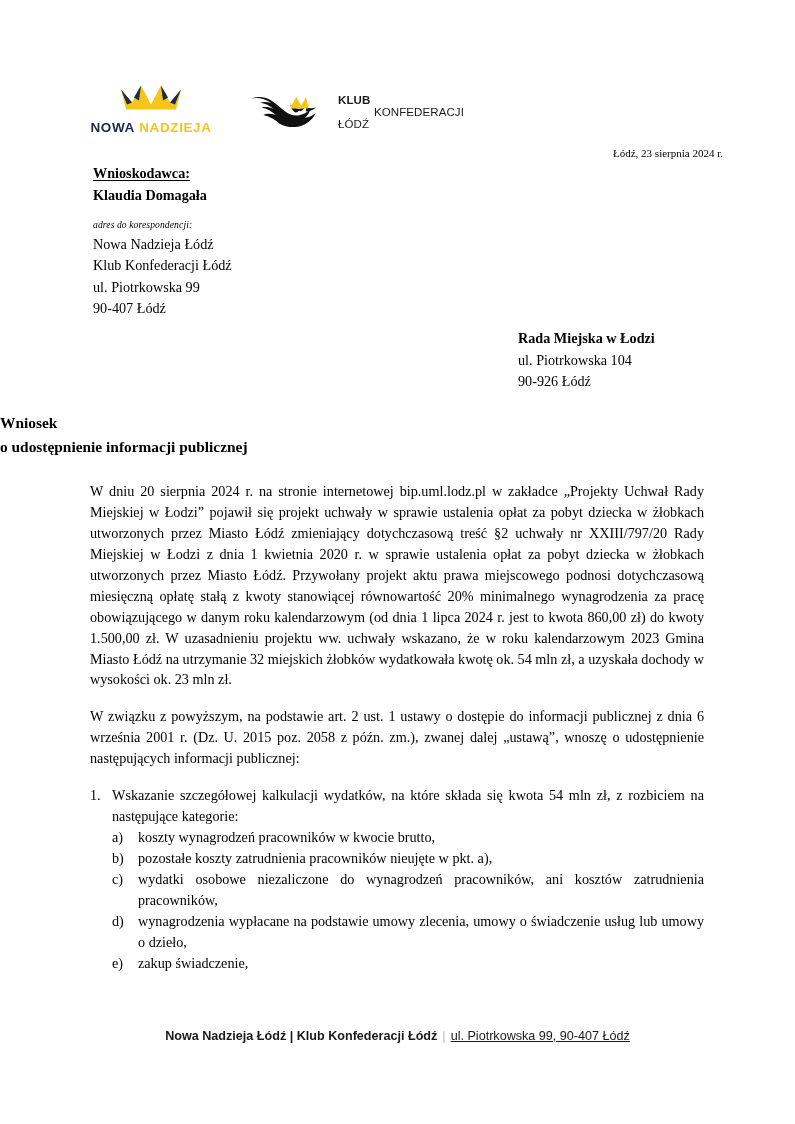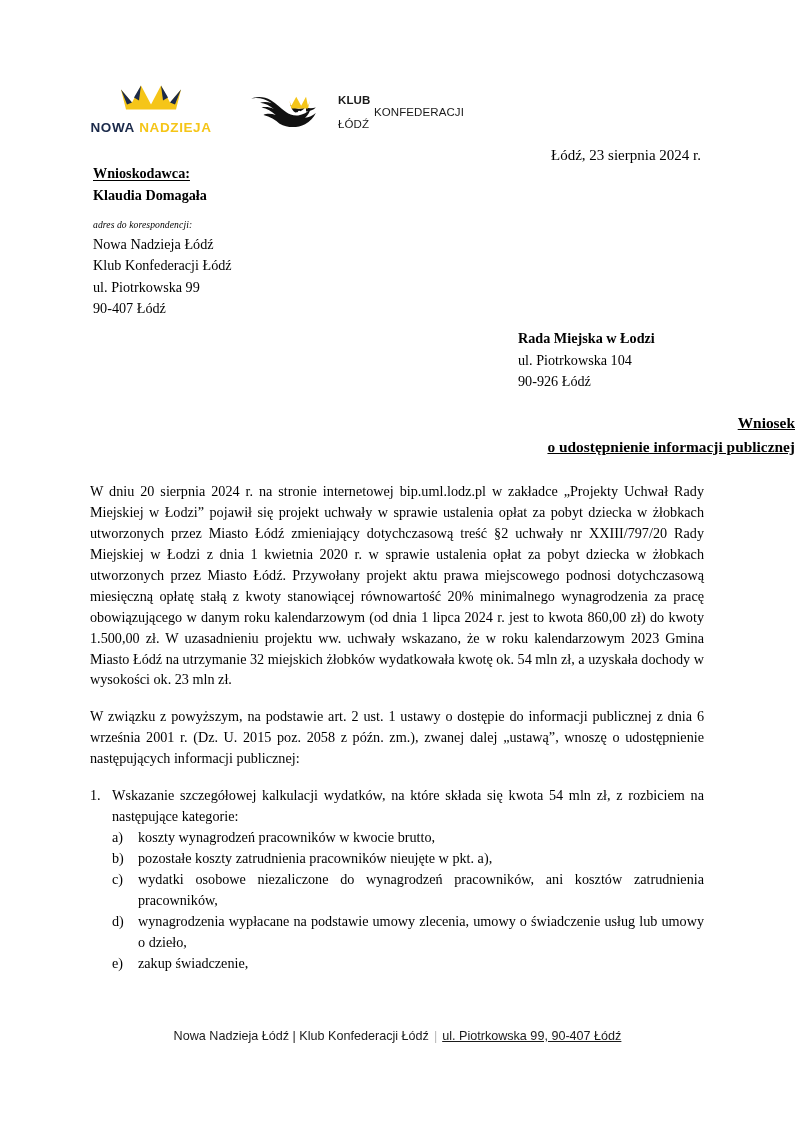--- a/index.html
+++ b/index.html
@@ -68,23 +68,23 @@
     color: #1a1a1a;
     letter-spacing: 0.1px;
   }
   .kk-line1 { font-size: 11.5px; font-weight: 700; }
   .kk-line2 { font-size: 11.5px; font-weight: 400; padding-left: 36px; }
   .kk-line3 { font-size: 11.5px; font-weight: 400; }
 
   
   .date-line {
     position: absolute;
-    right: 94px;
+    right: 72px;
     top: 146px;
-    font-size: 15px;
+    font-size: 11px;
     line-height: 1.3;
     white-space: nowrap;
   }
 
   
   .applicant {
     position: absolute;
     left: 93px;
     top: 163px;
     width: 330px;
@@ -115,25 +115,24 @@
     line-height: 1.52;
   }
   .recipient-name { font-weight: 700; }
 
   
   .doc-title {
     position: absolute;
     left: 0;
     right: 0;
     top: 411px;
-    text-align: right;
+    text-align: left;
     font-weight: 700;
     font-size: 15.4px;
     line-height: 1.55;
-    text-decoration: underline;
   }
 
   
   .body-wrap {
     position: absolute;
     left: 90px;
     top: 481px;
     width: 614px;
     font-size: 14.2px;
     line-height: 1.475;
@@ -183,21 +182,21 @@
     position: absolute;
     left: 0;
     right: 0;
     top: 1029px;
     text-align: center;
     font-family: "Liberation Sans", "DejaVu Sans", sans-serif;
     font-size: 12.6px;
     color: #1a1a1a;
     white-space: nowrap;
   }
-  .footer-bold { font-weight: 400; text-align: right; }
+  .footer-bold { font-weight: 700; text-align: right; }
   .footer-sep {
     color: #b8b8b8;
     font-weight: 400;
     padding: 0 5px;
   }
   .footer-addr { font-weight: 400; text-decoration: underline; }
 </style>
 </head>
 <body>
 

